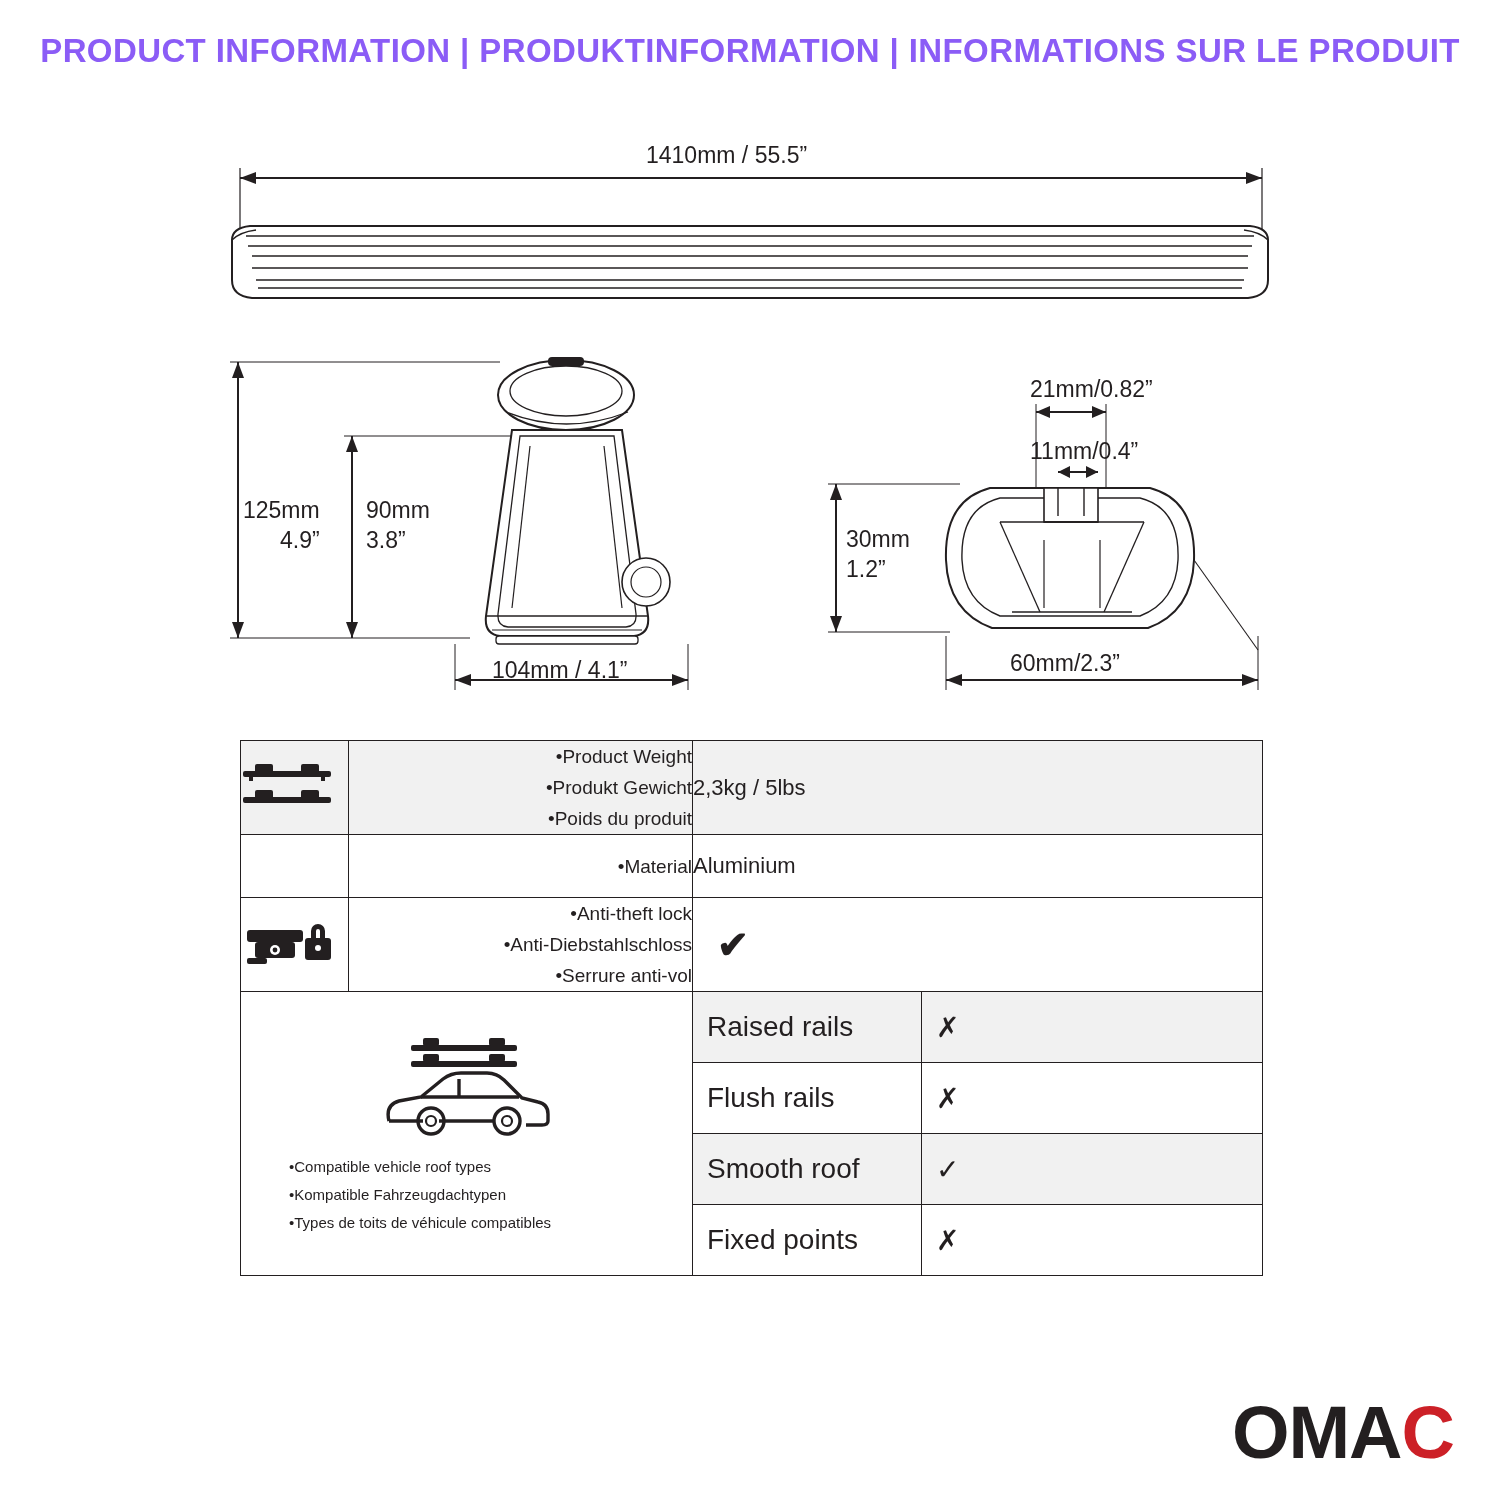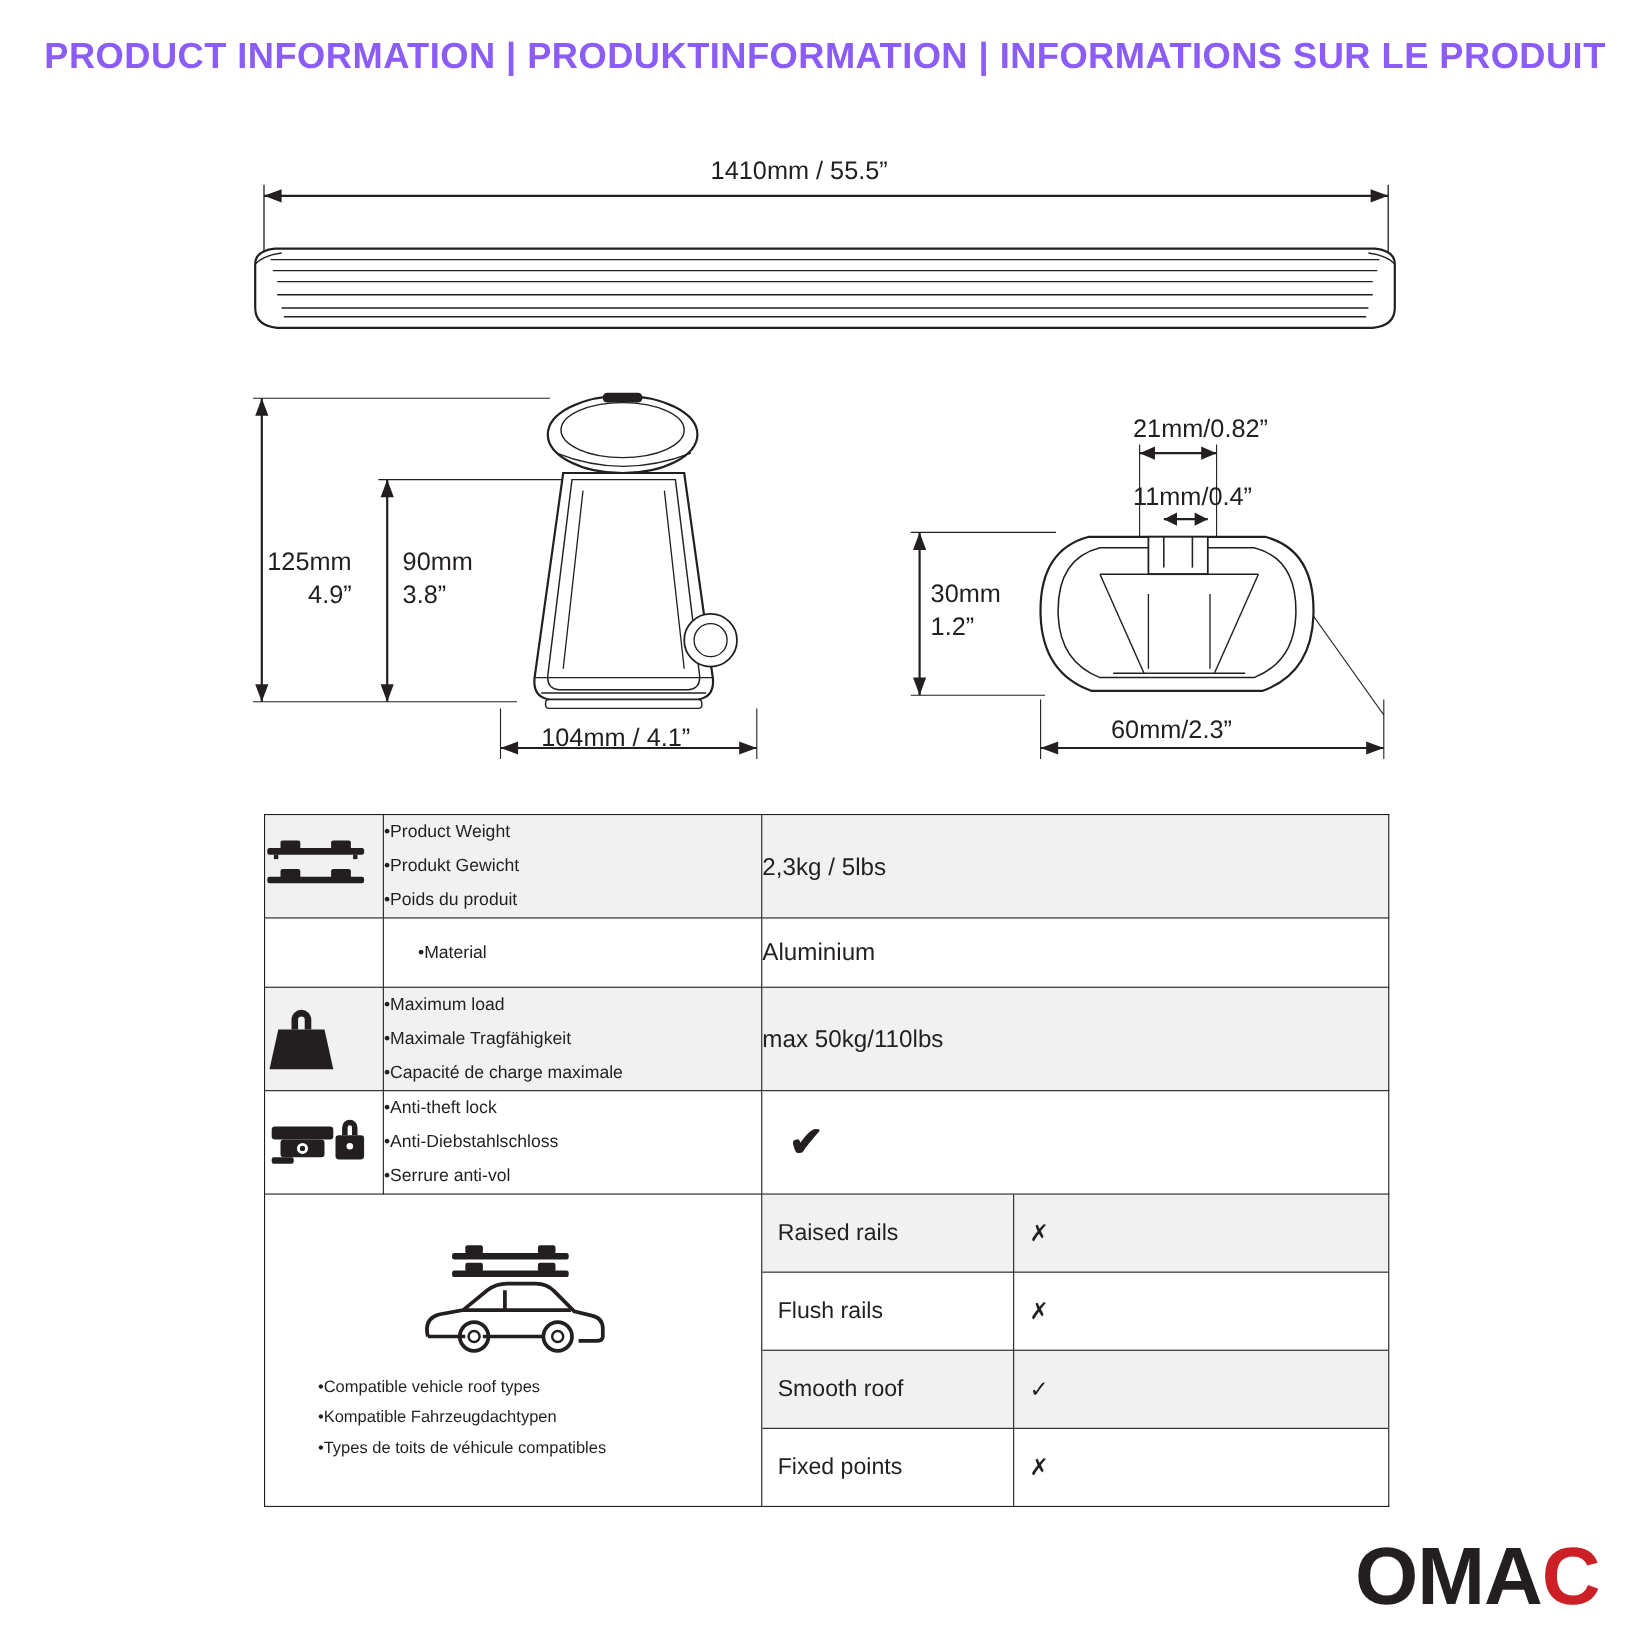--- a/index.html
+++ b/index.html
@@ -64,41 +64,41 @@
   .spec-table td {
     border: 1px solid #231f20;
     vertical-align: middle;
     font-size: 22px;
     color: #231f20;
     padding: 0;
   }
   .cell-pad { padding: 12px 14px; }
   .shaded { background: #f1f1f1; }
   .val-cell { padding-left: 22px; font-size: 24px; }
-  .bullets { line-height: 31px; font-size: 16px; }
+  .bullets { line-height: 31px; font-size: 19px; text-align: right; }
   .bullets div { white-space: nowrap; }
   .icon-cell {
     width: 108px;
     text-align: center;
     vertical-align: middle;
   }
   .check {
     font-size: 38px;
     font-weight: bold;
     line-height: 1;
     padding-left: 24px;
   }
   .roof-table {
     width: 100%;
     border-collapse: collapse;
     table-layout: fixed;
   }
   .roof-table td {
     border: 1px solid #231f20;
-    font-size: 21px;
+    font-size: 28px;
     padding: 13px 14px;
     height: 44px;
   }
   .roof-table tr td:first-child { width: 200px; border-left: none; }
   .roof-table tr:first-child td { border-top: none; }
   .roof-table tr:last-child td { border-bottom: none; }
   .roof-table td:last-child { border-right: none; }
   .mark { font-size: 22px; }
 
   .compat-cell {
@@ -302,38 +302,20 @@
       <tr>
         <td class="icon-cell"></td>
         <td class="cell-pad" style="height:62px;padding-left:31px;">
           <div class="bullets">
             <div>•Material</div>
           </div>
         </td>
         <td class="val-cell">Aluminium</td>
       </tr>
 
-      <tr>
-        <td class="icon-cell shaded">
-          <svg width="66" height="62" viewBox="0 0 66 62">
-            <g fill="#231f20">
-              <path d="M12 22 L54 22 L62 58 L4 58 Z"></path>
-              <path d="M33 4 a9 9 0 0 1 9 9 v9 h-6 v-9 a3 3 0 0 0 -3 -3 a3 3 0 0 0 -3 3 v9 h-6 v-9 a9 9 0 0 1 9 -9 z"></path>
-            </g>
-          </svg>
-        </td>
-        <td class="cell-pad shaded">
-          <div class="bullets">
-            <div>•Maximum load</div>
-            <div>•Maximale Tragfähigkeit</div>
-            <div>•Capacité de charge maximale</div>
-          </div>
-        </td>
-        <td class="val-cell shaded">max 50kg/110lbs</td>
-      </tr>
 
       <tr>
         <td class="icon-cell">
           <svg width="96" height="62" viewBox="0 0 96 62">
             <g fill="#231f20">
               <rect x="6" y="16" width="56" height="12" rx="3"></rect>
               <rect x="14" y="28" width="40" height="16" rx="3"></rect>
               <circle cx="34" cy="36" r="5" fill="#ffffff"></circle>
               <circle cx="34" cy="36" r="2.4" fill="#231f20"></circle>
               <rect x="6" y="44" width="20" height="6" rx="2"></rect>

